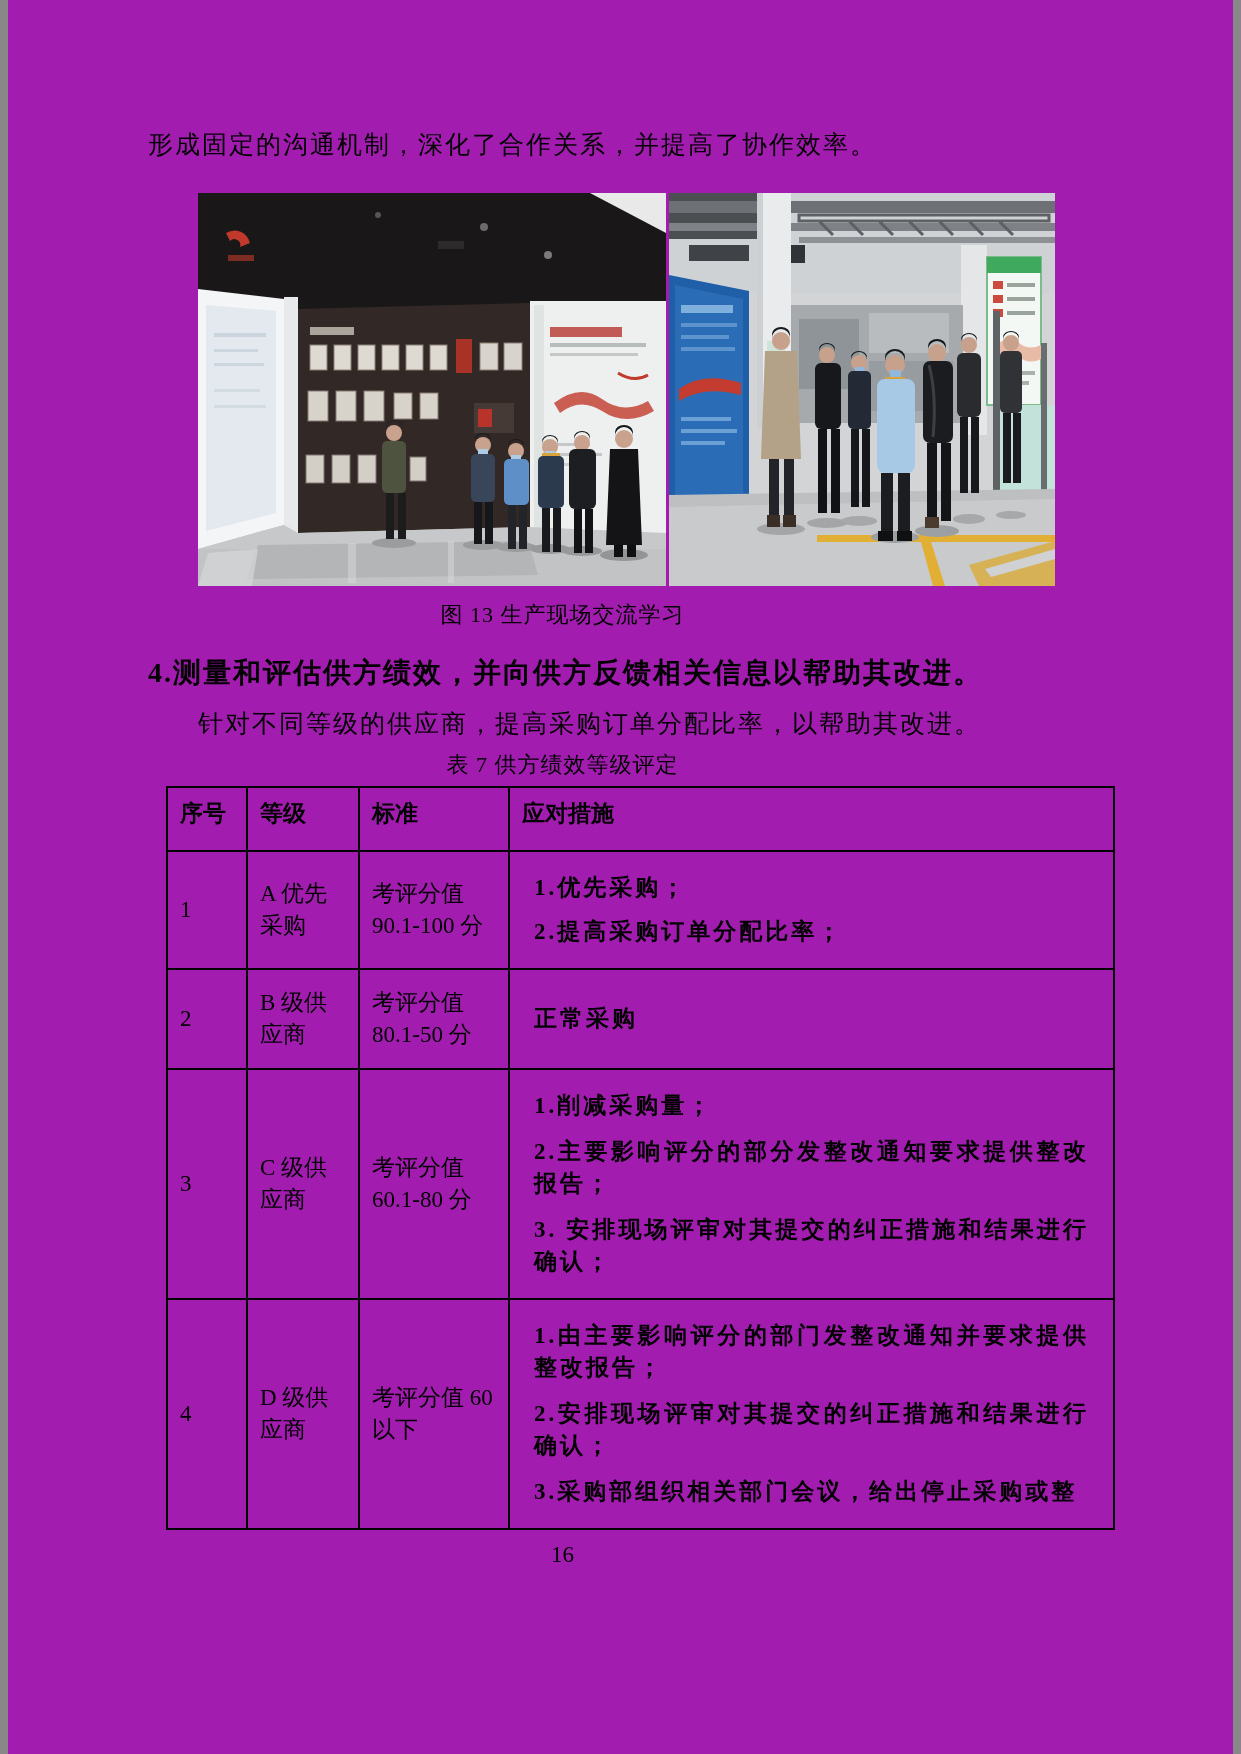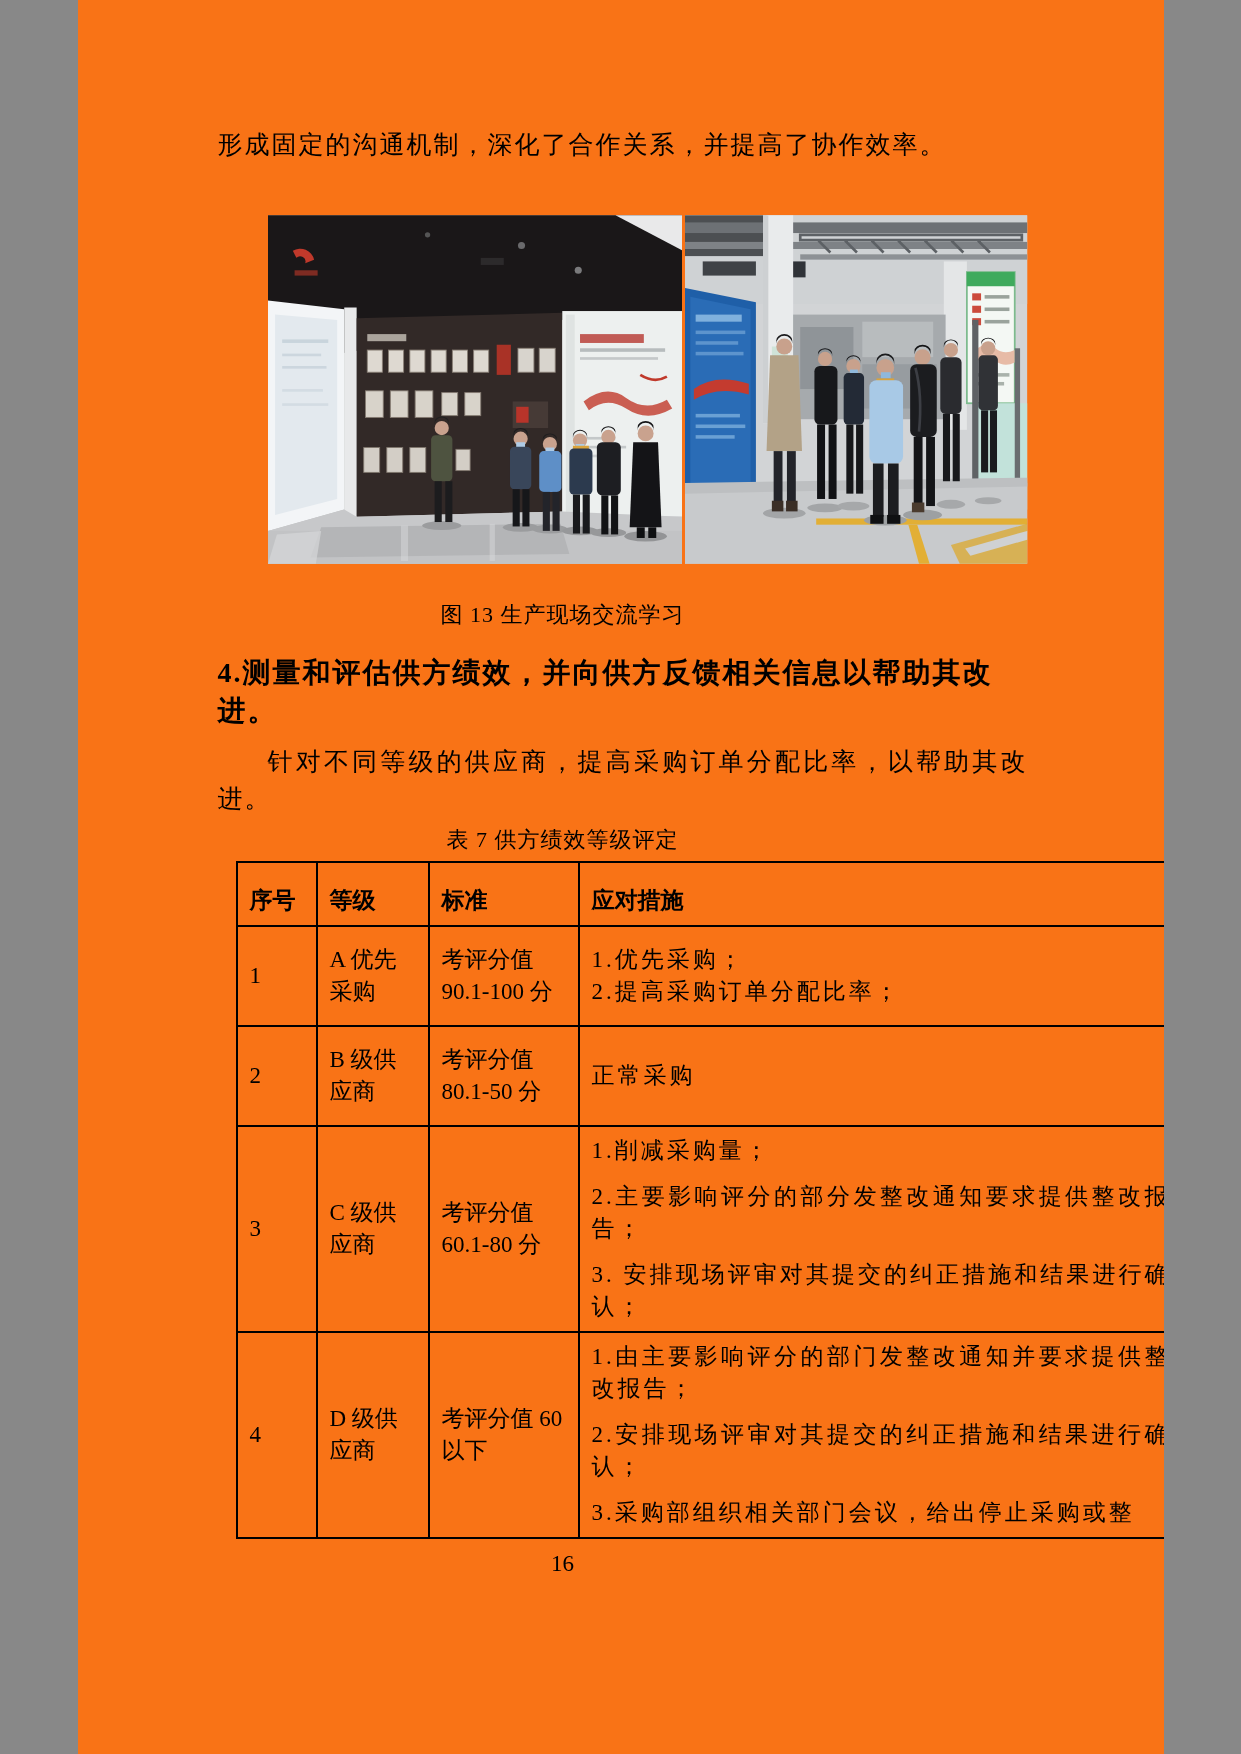--- a/index.html
+++ b/index.html
@@ -1,22 +1,22 @@
 <!DOCTYPE html>
 <html lang="zh"><head>
 <meta charset="utf-8">
 <style>
   * { margin: 0; padding: 0; box-sizing: border-box; }
   html, body { background: #888; }
   .page {
     position: relative;
-    width: 1086px;
+    width: 1225px;
     height: 1754px;
     margin: 0 auto;
-    background: #f97316;
+    background: #a21caf;
     font-family: "Liberation Serif", "DejaVu Serif", serif;
     color: #000;
     overflow: hidden;
   }
   .content {
     padding: 126px 136px 0 140px;
   }
   .body-text {
     font-size: 25px;
     line-height: 37px;
@@ -71,28 +71,28 @@
     vertical-align: middle;
     padding: 8px 12px;
     text-align: left;
     font-weight: normal;
     overflow: hidden;
   }
   .grade-table th {
     font-weight: bold;
     height: 64px;
     vertical-align: top;
-    padding-top: 22px;
+    padding-top: 10px;
   }
   .col-no   { width: 80px;  }
   .col-grade{ width: 112px; }
   .col-std  { width: 150px; }
   .col-meas { width: 605px; }
   .grade-table .row-short td { height: 100px; }
-  .cell-measures p { margin: 0; letter-spacing: 3px; text-align: justify; }
+  .cell-measures p { margin: 12px; letter-spacing: 3px; text-align: justify; font-weight: bold; }
   .cell-measures p.gap { margin-top: 14px; }
   .page-number {
     margin-top: 12px;
     margin-right: 120px;
     text-align: center;
     font-size: 23px;
   }
 </style>
 </head>
 <body>

